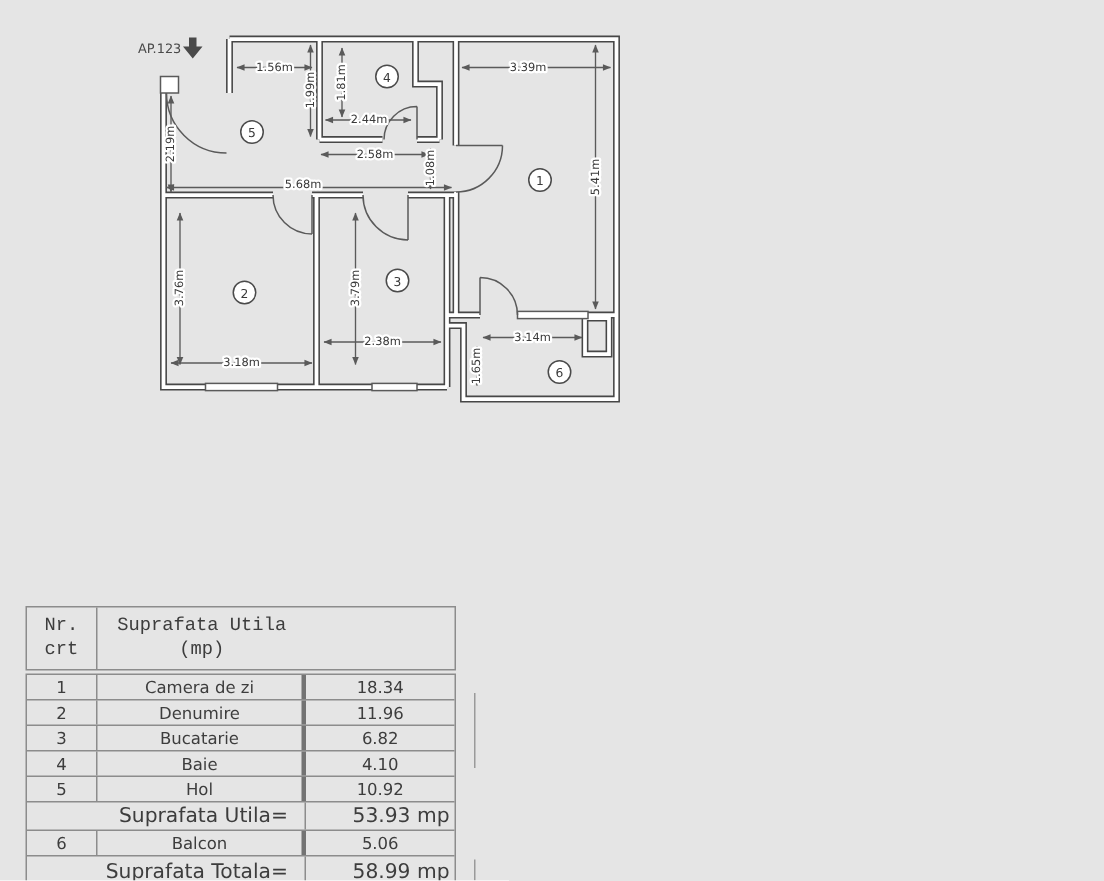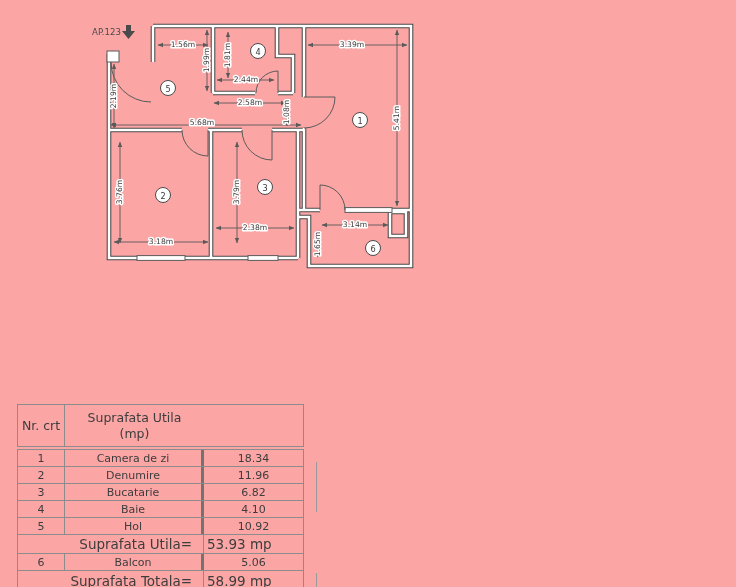--- a/index.html
+++ b/index.html
@@ -1,17 +1,17 @@
 <!DOCTYPE html>
 <html><head>
 <meta charset="utf-8">
 <style>
   html,body { margin:0; padding:0; background:#fff; }
   #page {
-    position:relative; width:736px; height:587px; background:#fca5a5;
+    position:relative; width:736px; height:587px; background:#e5e5e5;
     font-family:"DejaVu Sans", sans-serif; color:#3d3d3d; overflow:hidden;
   }
   
   #plan-svg { position:absolute; left:90px; top:18px; }
   .wall-o { stroke:#474747; stroke-width:4.6; fill:none; stroke-linecap:butt; }
   .wall-i { stroke:#ffffff; stroke-width:2.5; fill:none; stroke-linecap:butt; }
   .door   { stroke:#5a5a5a; stroke-width:1; fill:none; }
   .win    { stroke:#5a5a5a; stroke-width:1; fill:#ffffff; }
   .dimln  { stroke:#5a5a5a; stroke-width:0.9; fill:none; }
   .dimtxt {
@@ -22,35 +22,36 @@
   .circ   { stroke:#4a4a4a; stroke-width:1; fill:#ffffff; }
   .rnum   { font-family:"DejaVu Sans", sans-serif; font-size:8.2px; fill:#3a3a3a;
             text-anchor:middle; dominant-baseline:central; }
   .aplab  { font-family:"DejaVu Sans", sans-serif; font-size:8.6px; fill:#4a4a4a; }
   
   #sheet { position:absolute; left:17px; top:404px; width:287px; }
   .thead {
     border:1px solid #8c8c8c; height:41px;
     display:grid; grid-template-columns:47px 139px 1fr; align-items:center;
     font-size:12.5px;
+    font-family:Liberation Mono, monospace;
   }
   .thead .hc { text-align:center; line-height:1.25; }
   .brd { border-right:1px solid #8c8c8c; height:100%; display:flex;
          align-items:center; justify-content:center; }
   .tbody { border:1px solid #8c8c8c; border-top:1px solid #8c8c8c; margin-top:2px; }
   .tr { display:grid; grid-template-columns:47px 139px 1fr; height:16px;
         border-bottom:1px solid #8c8c8c; font-size:11px; }
   .tr:last-child { border-bottom:none; }
   .tr.big { height:18px; font-size:13.5px; }
   .tr.last { height:19px; }
   .td { display:flex; align-items:center; justify-content:center; overflow:hidden; }
   .td.r1 { border-right:1px solid #8c8c8c; }
   .td.r2 { border-right:3px solid #737373; }
   .td.span2 { grid-column:1 / 3; justify-content:flex-end; border-right:1px solid #8c8c8c; padding-right:11px; }
-  .td.valleft { justify-content:flex-start; padding-left:3px; }
+  .td.valleft { justify-content:flex-start; padding-left:3px;margin-left:28px; }
   .stray { position:absolute; width:1px; background:#9a9a9a; left:316px; }
 </style>
 </head>
 <body>
 
 <div id="page">
 
   <svg id="plan-svg" width="330" height="256" viewBox="0 0 330 256" xmlns="http://www.w3.org/2000/svg">
     <defs>
       <marker id="ah" viewBox="0 0 8 8" markerWidth="6.5" markerHeight="6.5" refX="6.6" refY="4" orient="auto-start-reverse" markerUnits="userSpaceOnUse">

